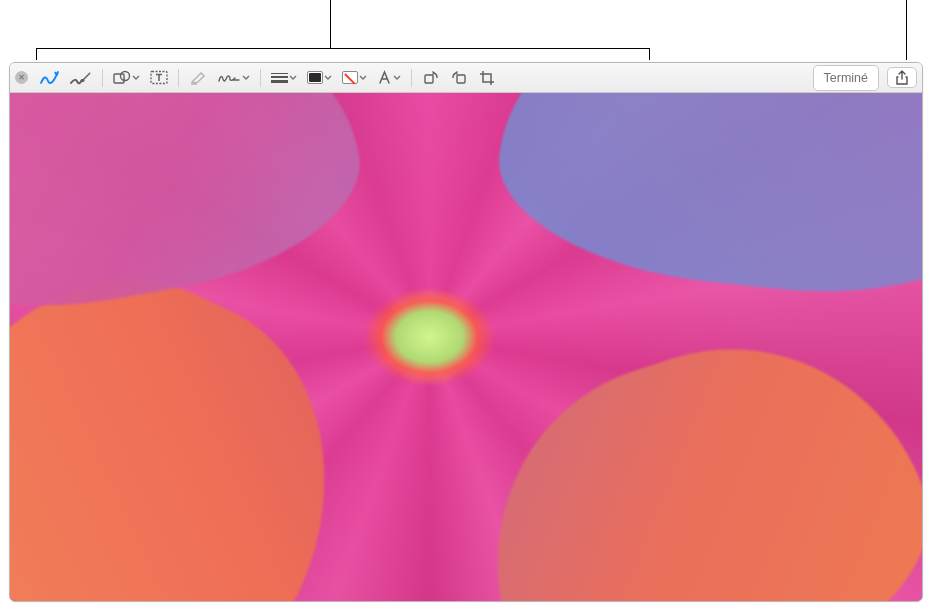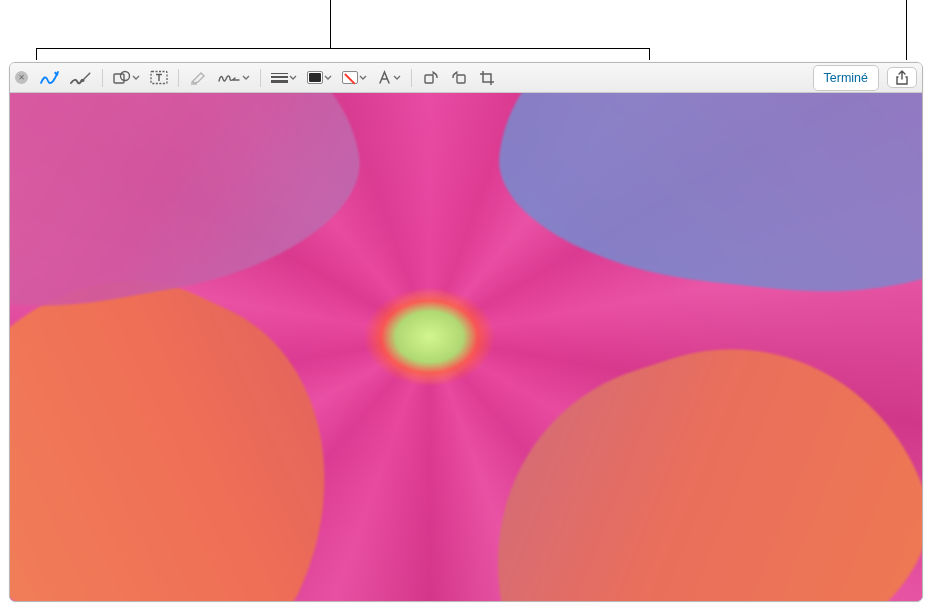--- a/index.html
+++ b/index.html
@@ -69,21 +69,21 @@
     margin-left: 1px;
   }
   .spacer { flex: 1; }
   .done-btn {
     background: #fff;
     border: 1px solid #c8c8c8;
     border-radius: 5px;
     height: 21px;
     padding: 12px 10px;
     font-size: 12.5px;
-    color: #0369a1;
+    color: #737373;
     display: inline-flex;
     align-items: center;
     margin-right: 6px;
   }
   .content {
     position: relative;
     width: 100%;
     height: calc(100% - 30px);
     overflow: hidden;
     background: radial-gradient(circle at 60% 55%, #d4f08e 0%, #a8e072 10%, #d84590 22%, #e94fa5 32%, #ea6a6a 45%, #f08060 58%, #9e7db8 78%, #7a89c9 92%);

